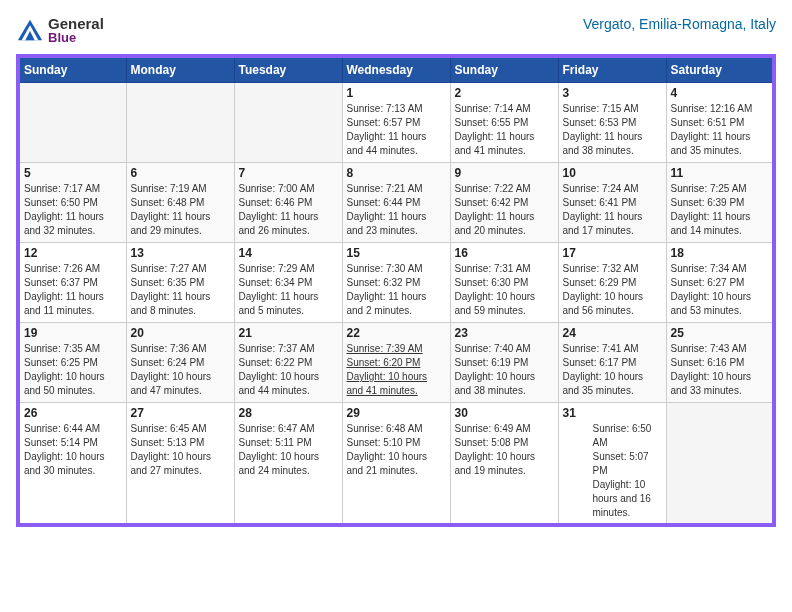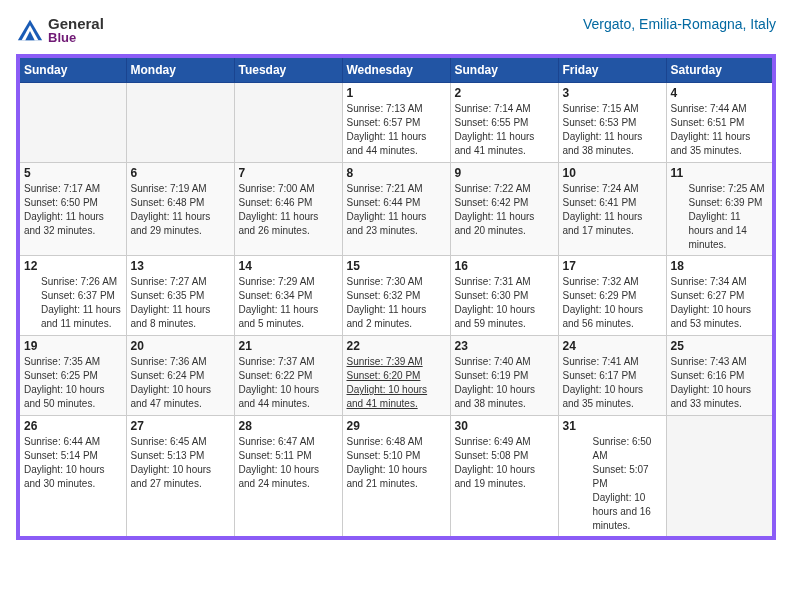--- a/index.html
+++ b/index.html
@@ -160,21 +160,21 @@
 Daylight: 11 hours and 41 minutes.</div>
           </td>
           <td>
             <span class="day-number">3</span>
             <div class="day-info" style="white-space: pre-line;">Sunrise: 7:15 AM
 Sunset: 6:53 PM
 Daylight: 11 hours and 38 minutes.</div>
           </td>
           <td>
             <span class="day-number">4</span>
-            <div class="day-info" style="white-space: pre-line;">Sunrise: 7:44 AM
+            <div class="day-info" style="white-space: pre-line;">Sunrise: 12:16 AM
 Sunset: 6:51 PM
 Daylight: 11 hours and 35 minutes.</div>
           </td>
         </tr>
         <tr class="row-even">
           <td>
             <span class="day-number">5</span>
             <div class="day-info" style="white-space: pre-line;">Sunrise: 7:17 AM
 Sunset: 6:50 PM
 Daylight: 11 hours and 32 minutes.</div>
@@ -204,29 +204,29 @@
 Daylight: 11 hours and 20 minutes.</div>
           </td>
           <td>
             <span class="day-number">10</span>
             <div class="day-info" style="white-space: pre-line;">Sunrise: 7:24 AM
 Sunset: 6:41 PM
 Daylight: 11 hours and 17 minutes.</div>
           </td>
           <td>
             <span class="day-number">11</span>
-            <div class="day-info" style="white-space: pre-line; margin-left: 18px;">Sunrise: 7:25 AM
+            <div class="day-info" style="white-space: pre-line;">Sunrise: 7:25 AM
 Sunset: 6:39 PM
 Daylight: 11 hours and 14 minutes.</div>
           </td>
         </tr>
         <tr class="row-odd">
           <td>
             <span class="day-number">12</span>
-            <div class="day-info" style="white-space: pre-line; margin-left: 17px;">Sunrise: 7:26 AM
+            <div class="day-info" style="white-space: pre-line;">Sunrise: 7:26 AM
 Sunset: 6:37 PM
 Daylight: 11 hours and 11 minutes.</div>
           </td>
           <td>
             <span class="day-number">13</span>
             <div class="day-info" style="white-space: pre-line;">Sunrise: 7:27 AM
 Sunset: 6:35 PM
 Daylight: 11 hours and 8 minutes.</div>
           </td>
           <td>

